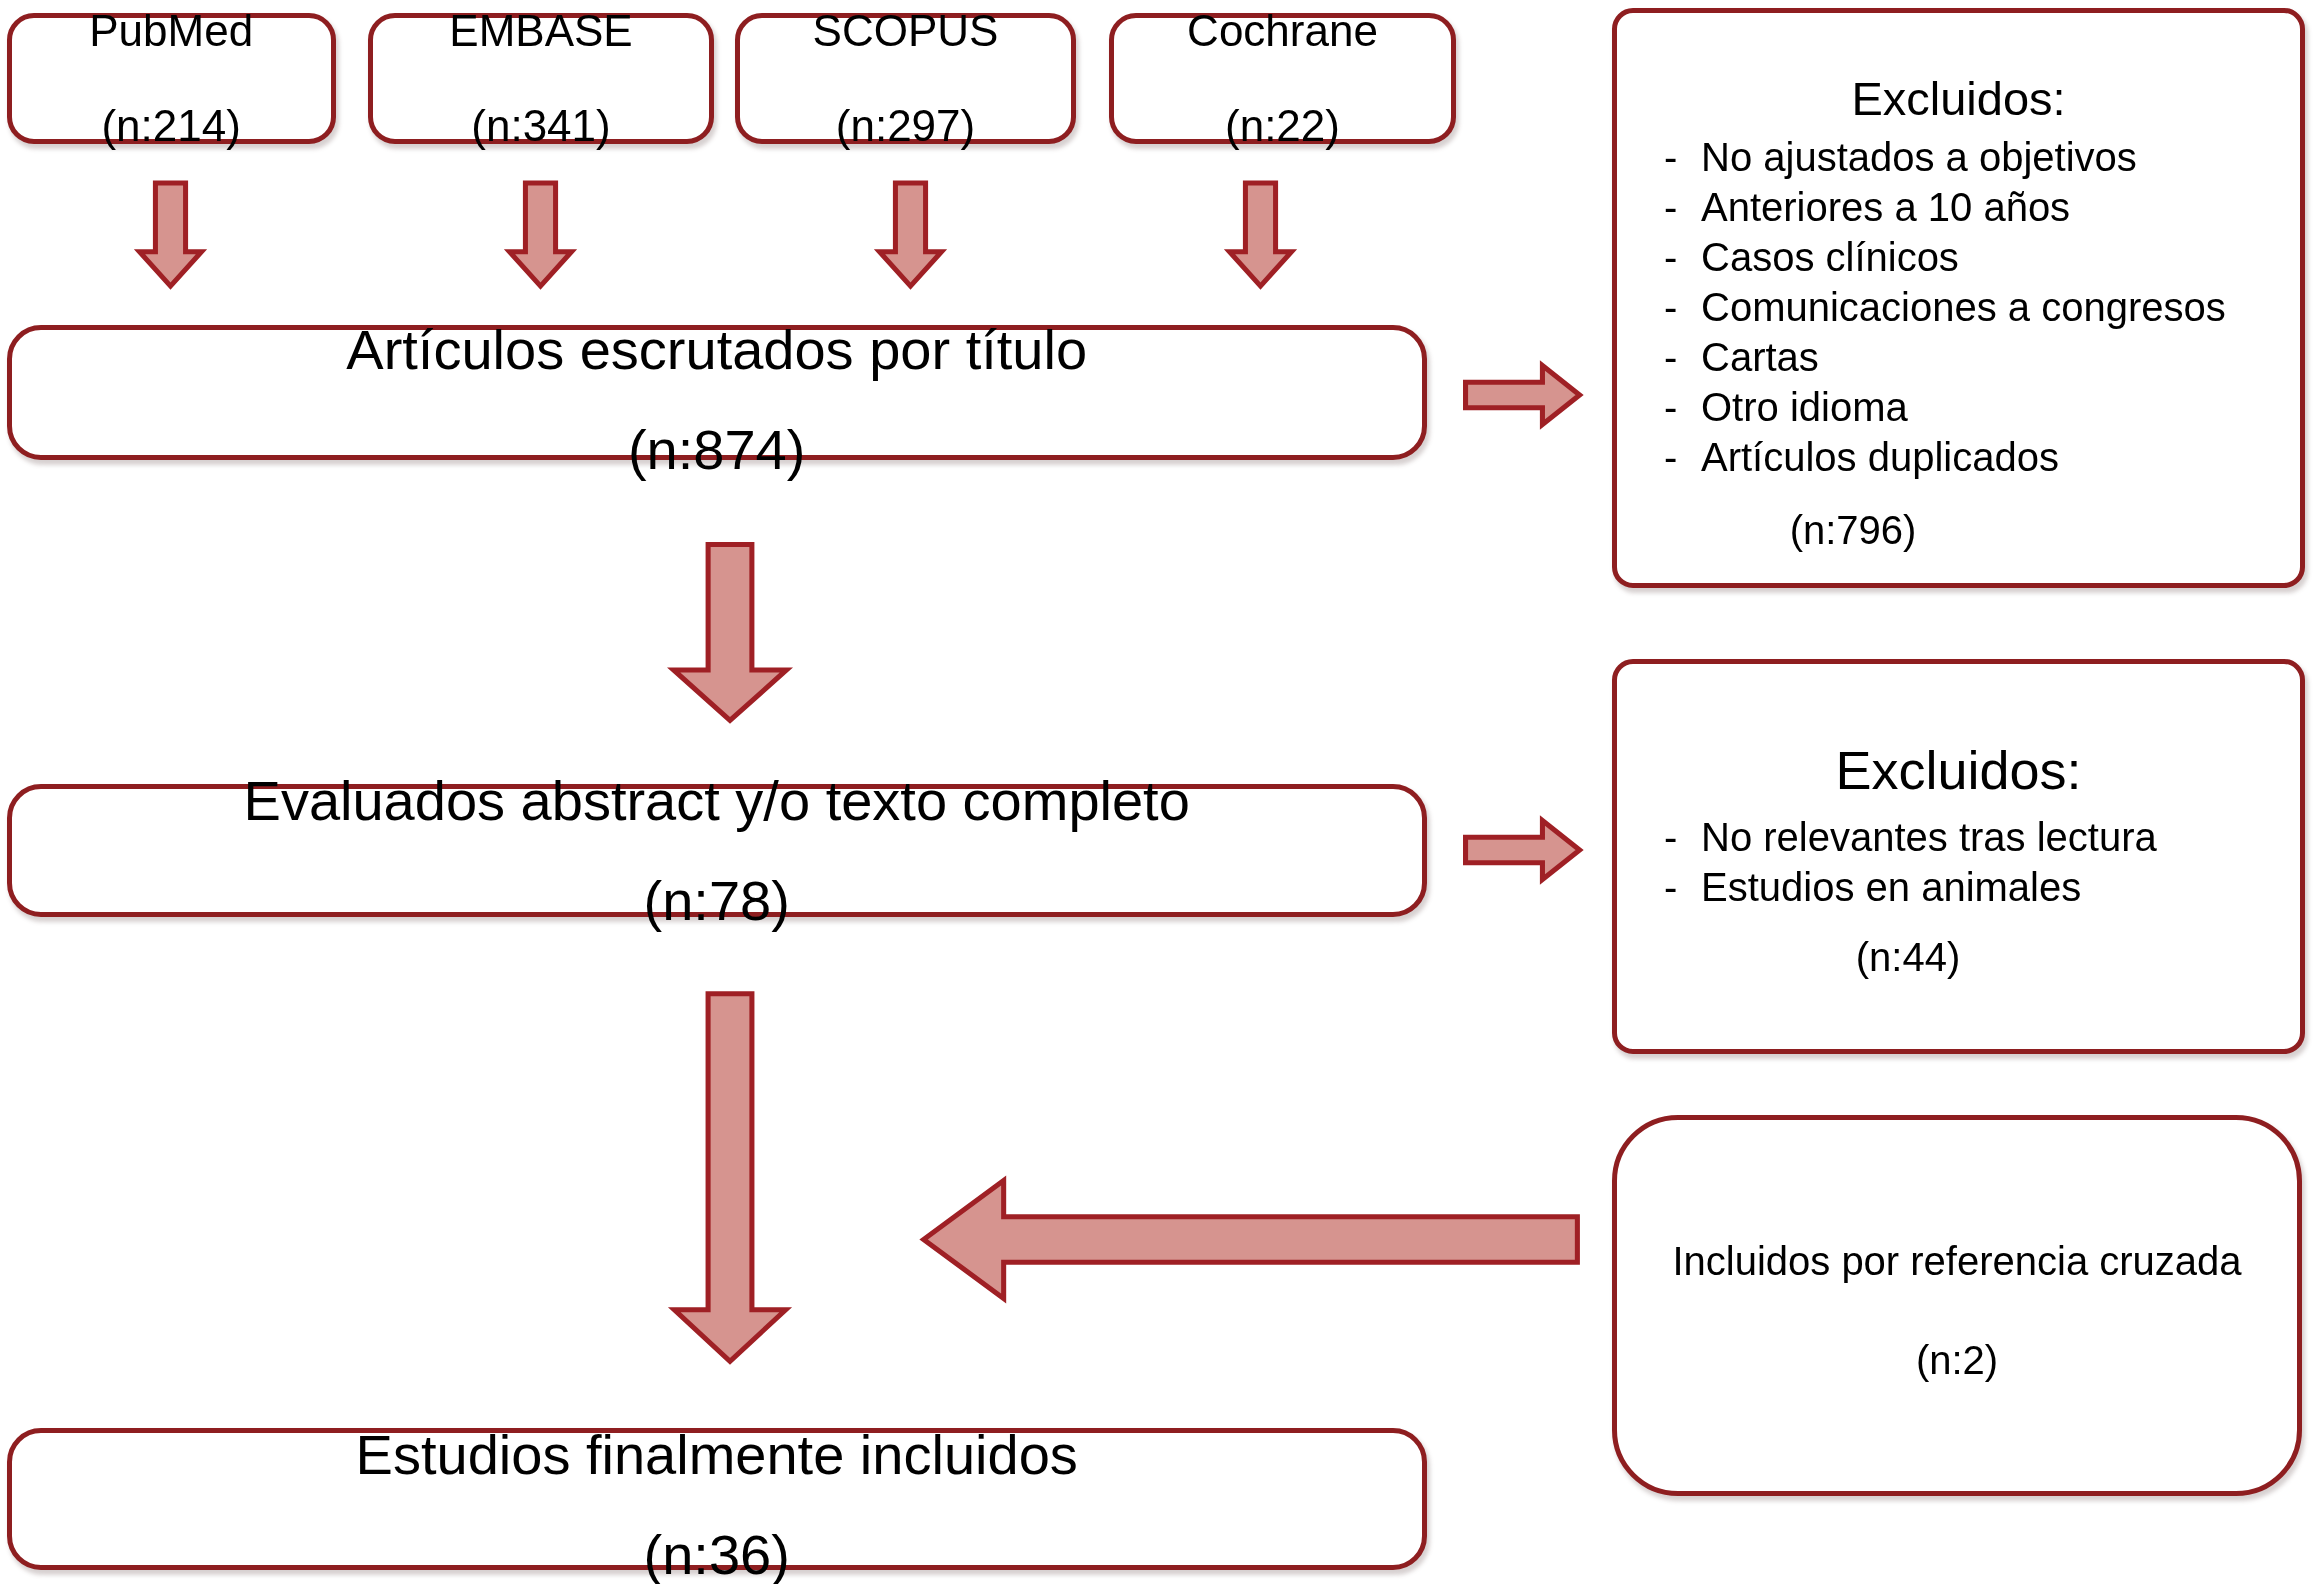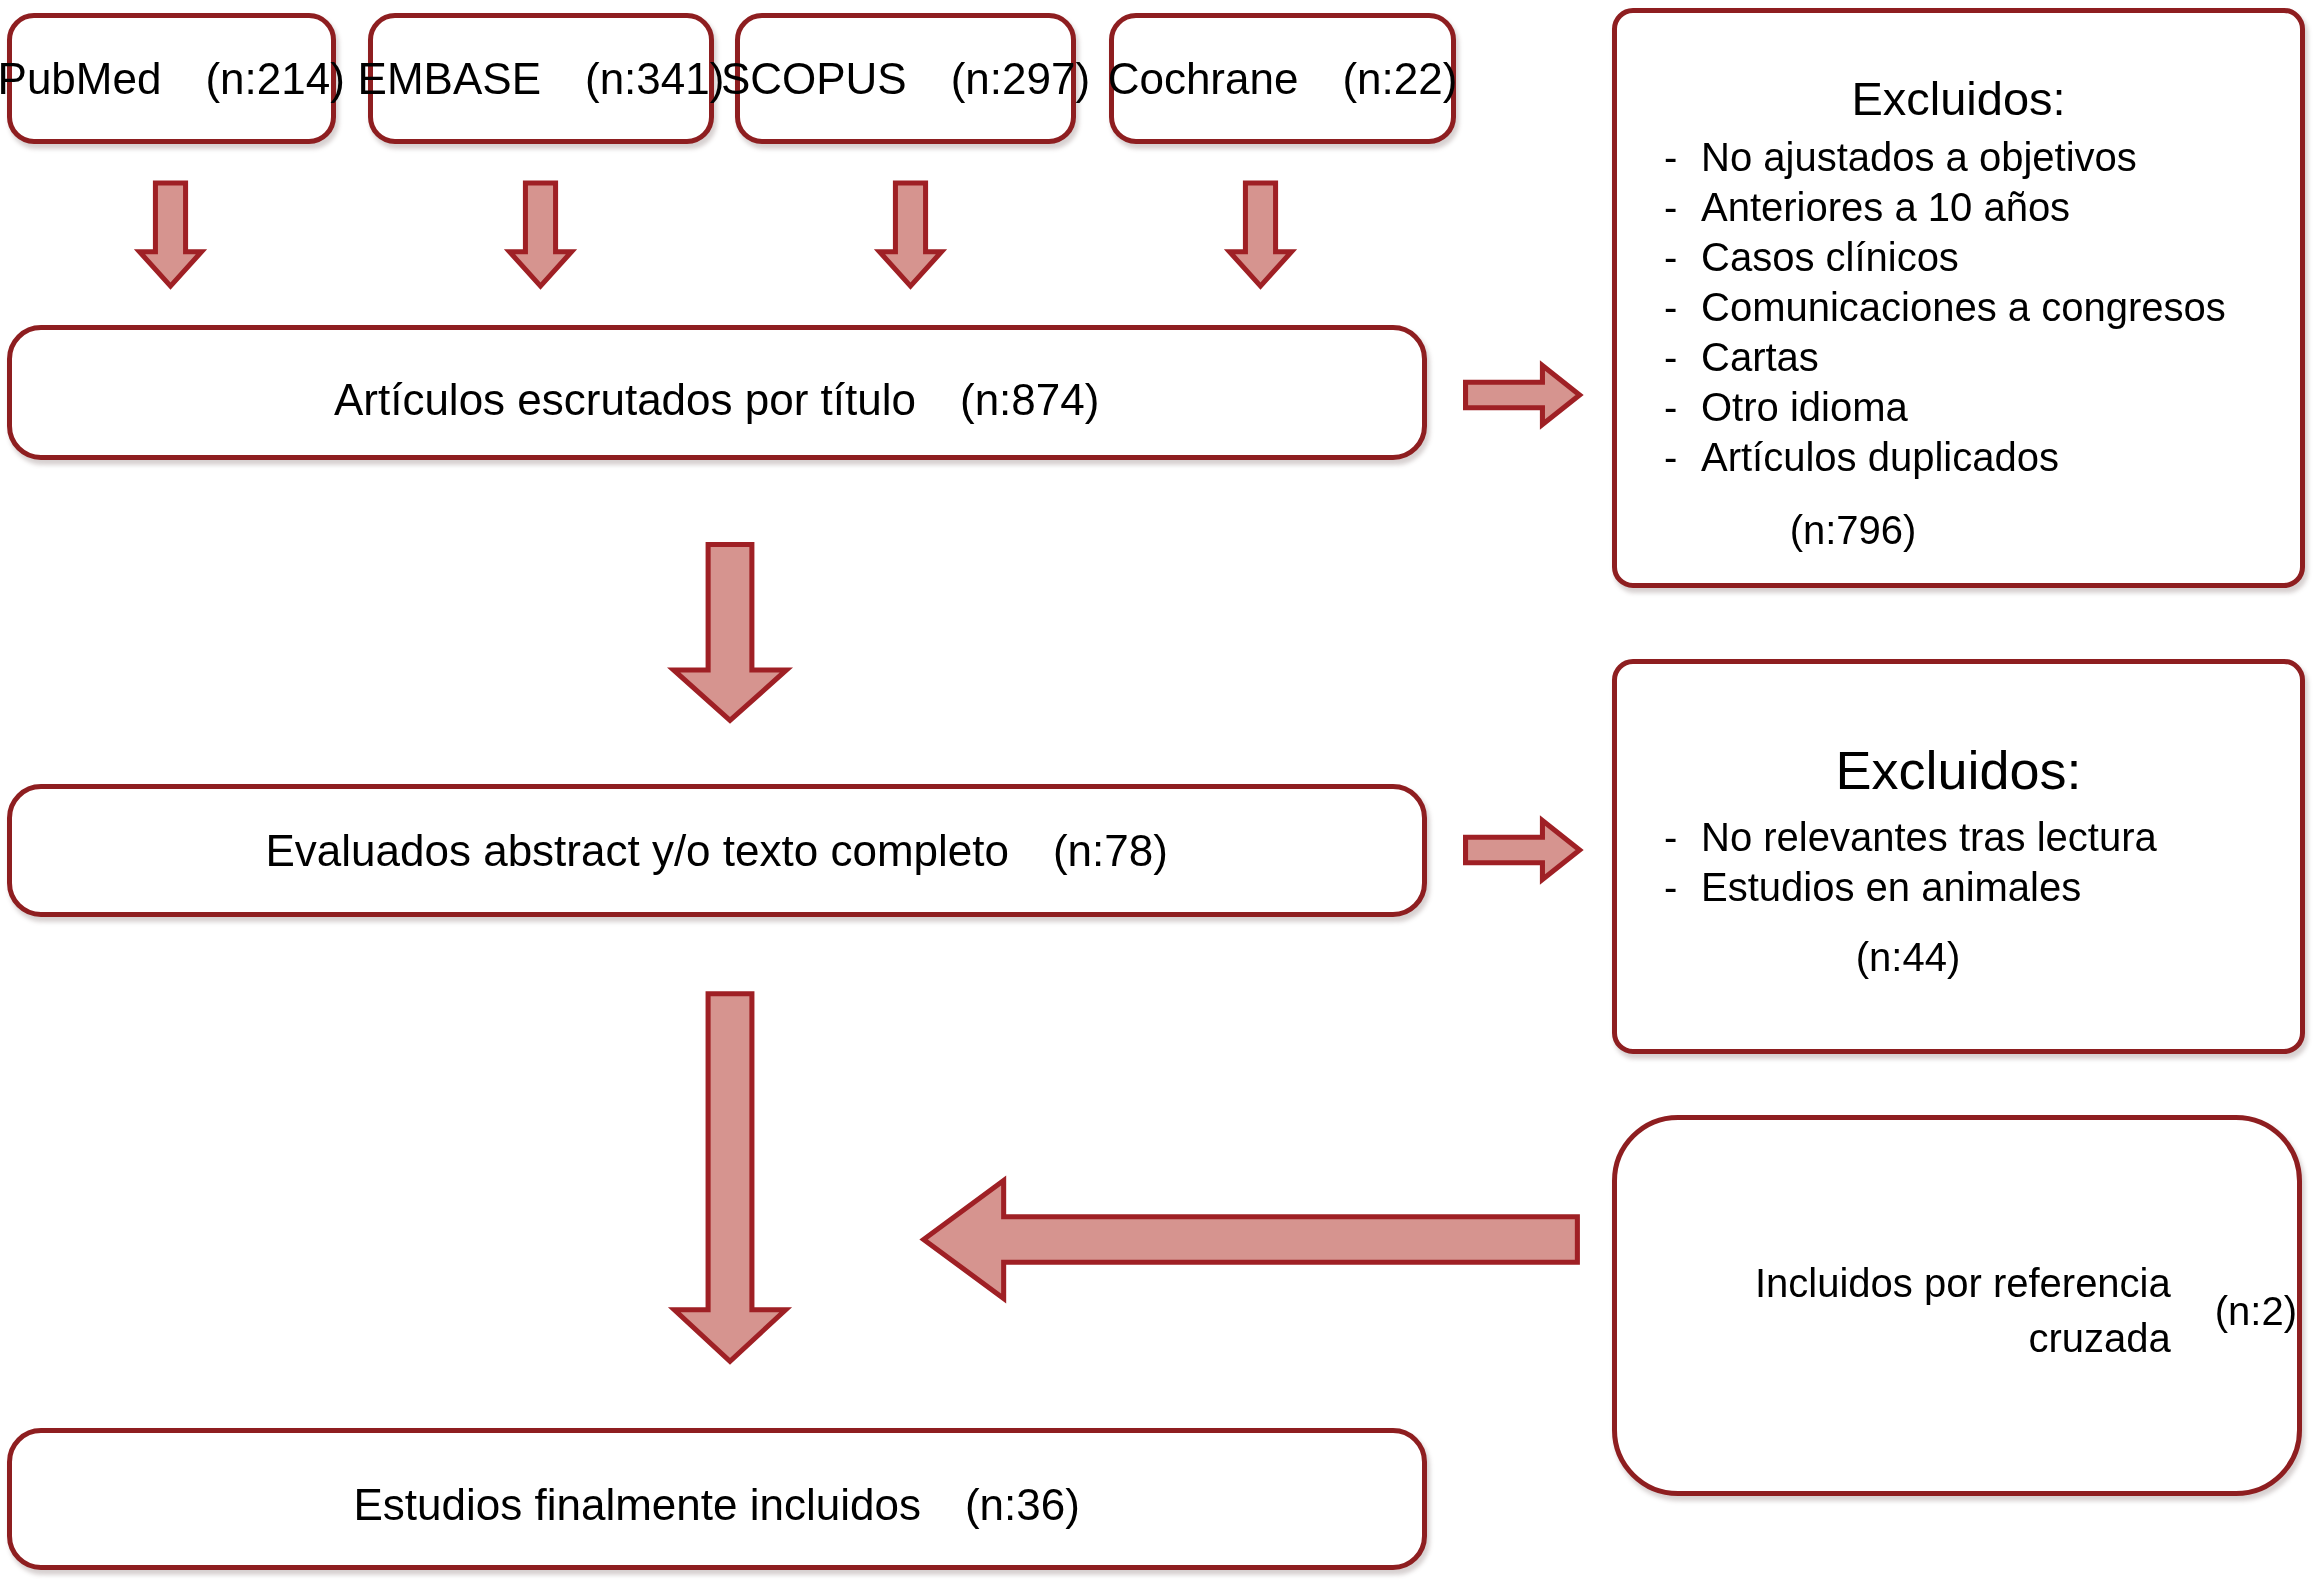--- a/index.html
+++ b/index.html
@@ -13,24 +13,24 @@
   body{font-family:"Liberation Sans","DejaVu Sans",sans-serif;color:var(--text);}
   .canvas{position:relative;width:2319px;height:1584px;background:var(--bg);overflow:hidden;}
   .box{
     position:absolute;
     background:#fff;
     border:5px solid var(--border);
     box-sizing:border-box;
     box-shadow:2.5px 4.2px 4.2px rgba(110,90,90,0.28);
   }
   .centerflex{
-    display:flex;flex-direction:row;align-items:center;justify-content:center;text-align:right;gap:44px;
+    display:flex;flex-direction:column;align-items:center;justify-content:center;text-align:right;gap:44px;
   }
   .src{border-radius:27px;font-size:44px;line-height:51px;}
-  .stage{border-radius:34px;font-size:44px;line-height:56px;}
+  .stage{border-radius:34px;font-size:56px;line-height:56px;}
   .sidebox{border-radius:21px;}
   .excl-title{text-align:center;font-size:47px;line-height:49px;}
   .excl-title.big{font-size:54px;line-height:56px;}
   .excl-list{margin:0;padding:0;list-style:none;}
   .excl-item{display:flex;font-size:40px;line-height:50px;}
   .excl-item .dash{flex:0 0 37px;margin-left:47px;}
   .excl-n{text-align:center;font-size:40px;line-height:47px;}
   .incl{font-size:40px;line-height:55px;}
   svg.arrow{position:absolute;overflow:visible;}
   .arrow-shape{fill:var(--arrow-fill);stroke:var(--arrow-stroke);stroke-width:6;stroke-linejoin:miter;}

